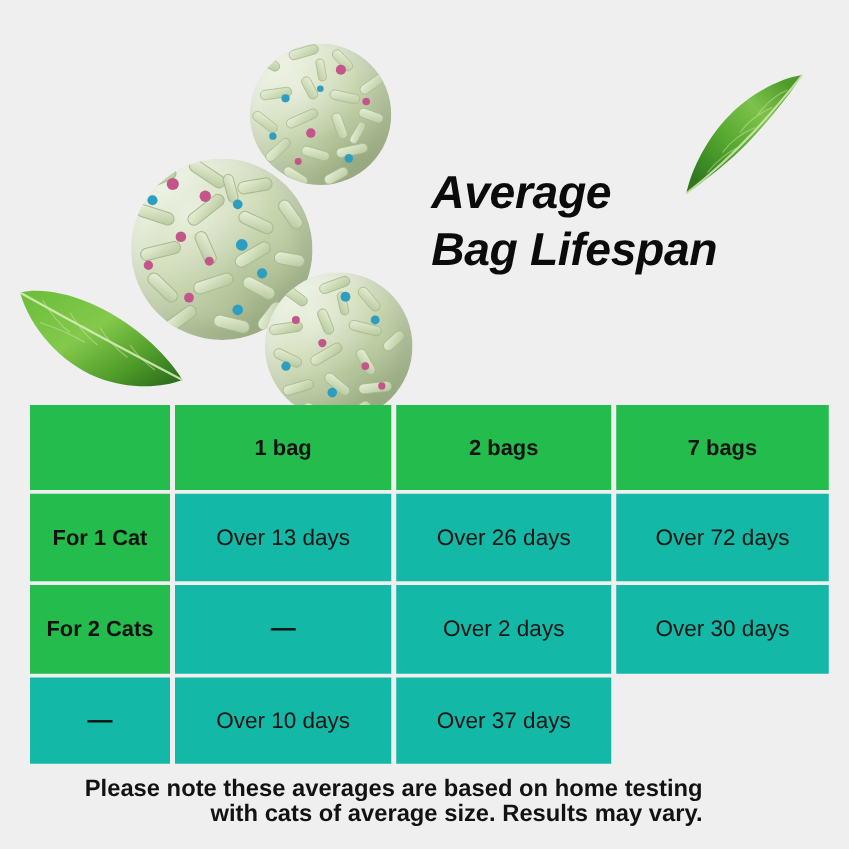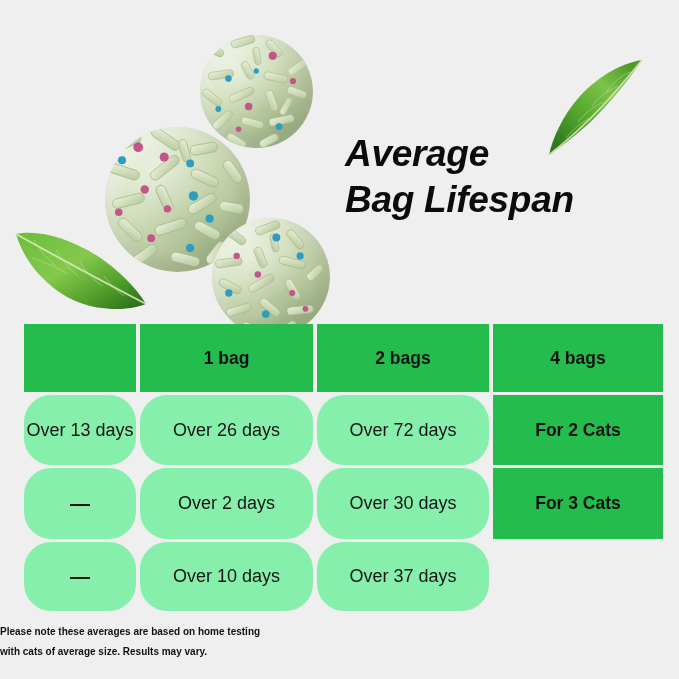--- a/index.html
+++ b/index.html
@@ -99,40 +99,39 @@
   }
   .cell.corner {
     background: #23bc4d;
   }
   .cell.rowlabel {
     background: #23bc4d;
     font-weight: bold;
     font-size: 17.5px;
   }
   .cell.data {
-    background: #86efac;
+    background: #14b8a6;
     font-weight: normal;
     font-size: 18px;
     color: #151515;
-    border-radius: 27px;
   }
   .cell.data.dash {
     font-size: 20px;
     font-weight: bold;
   }
 
   
   .footnote {
     position: absolute;
     left: 0;
     top: 622px;
     width: 562px;
-    text-align: left;
+    text-align: right;
     color: #121212;
-    font-size: 10px;
+    font-size: 19px;
     font-weight: bold;
     line-height: 20px;
   }
   .footnote .line { display: block; }
 </style>
 </head>
 <body>
 
 <div class="canvas">
 
@@ -309,32 +308,32 @@
   <div class="title">
     <span class="line">Average</span>
     <span class="line">Bag Lifespan</span>
   </div>
 
   <div class="table">
 
     <div class="cell corner"></div>
     <div class="cell head">1 bag</div>
     <div class="cell head">2 bags</div>
-    <div class="cell head">4 bags</div>
-
+    <div class="cell head">7 bags</div>
+
+    <div class="cell rowlabel">For 1 Cat</div>
     <div class="cell data">Over 13 days</div>
     <div class="cell data">Over 26 days</div>
     <div class="cell data">Over 72 days</div>
 
     <div class="cell rowlabel">For 2 Cats</div>
     <div class="cell data dash">—</div>
     <div class="cell data">Over 2 days</div>
     <div class="cell data">Over 30 days</div>
 
-    <div class="cell rowlabel">For 3 Cats</div>
     <div class="cell data dash">—</div>
     <div class="cell data">Over 10 days</div>
     <div class="cell data">Over 37 days</div>
   </div>
 
   <div class="footnote">
     <span class="line">Please note these averages are based on home testing</span>
     <span class="line">with cats of average size. Results may vary.</span>
   </div>
 

